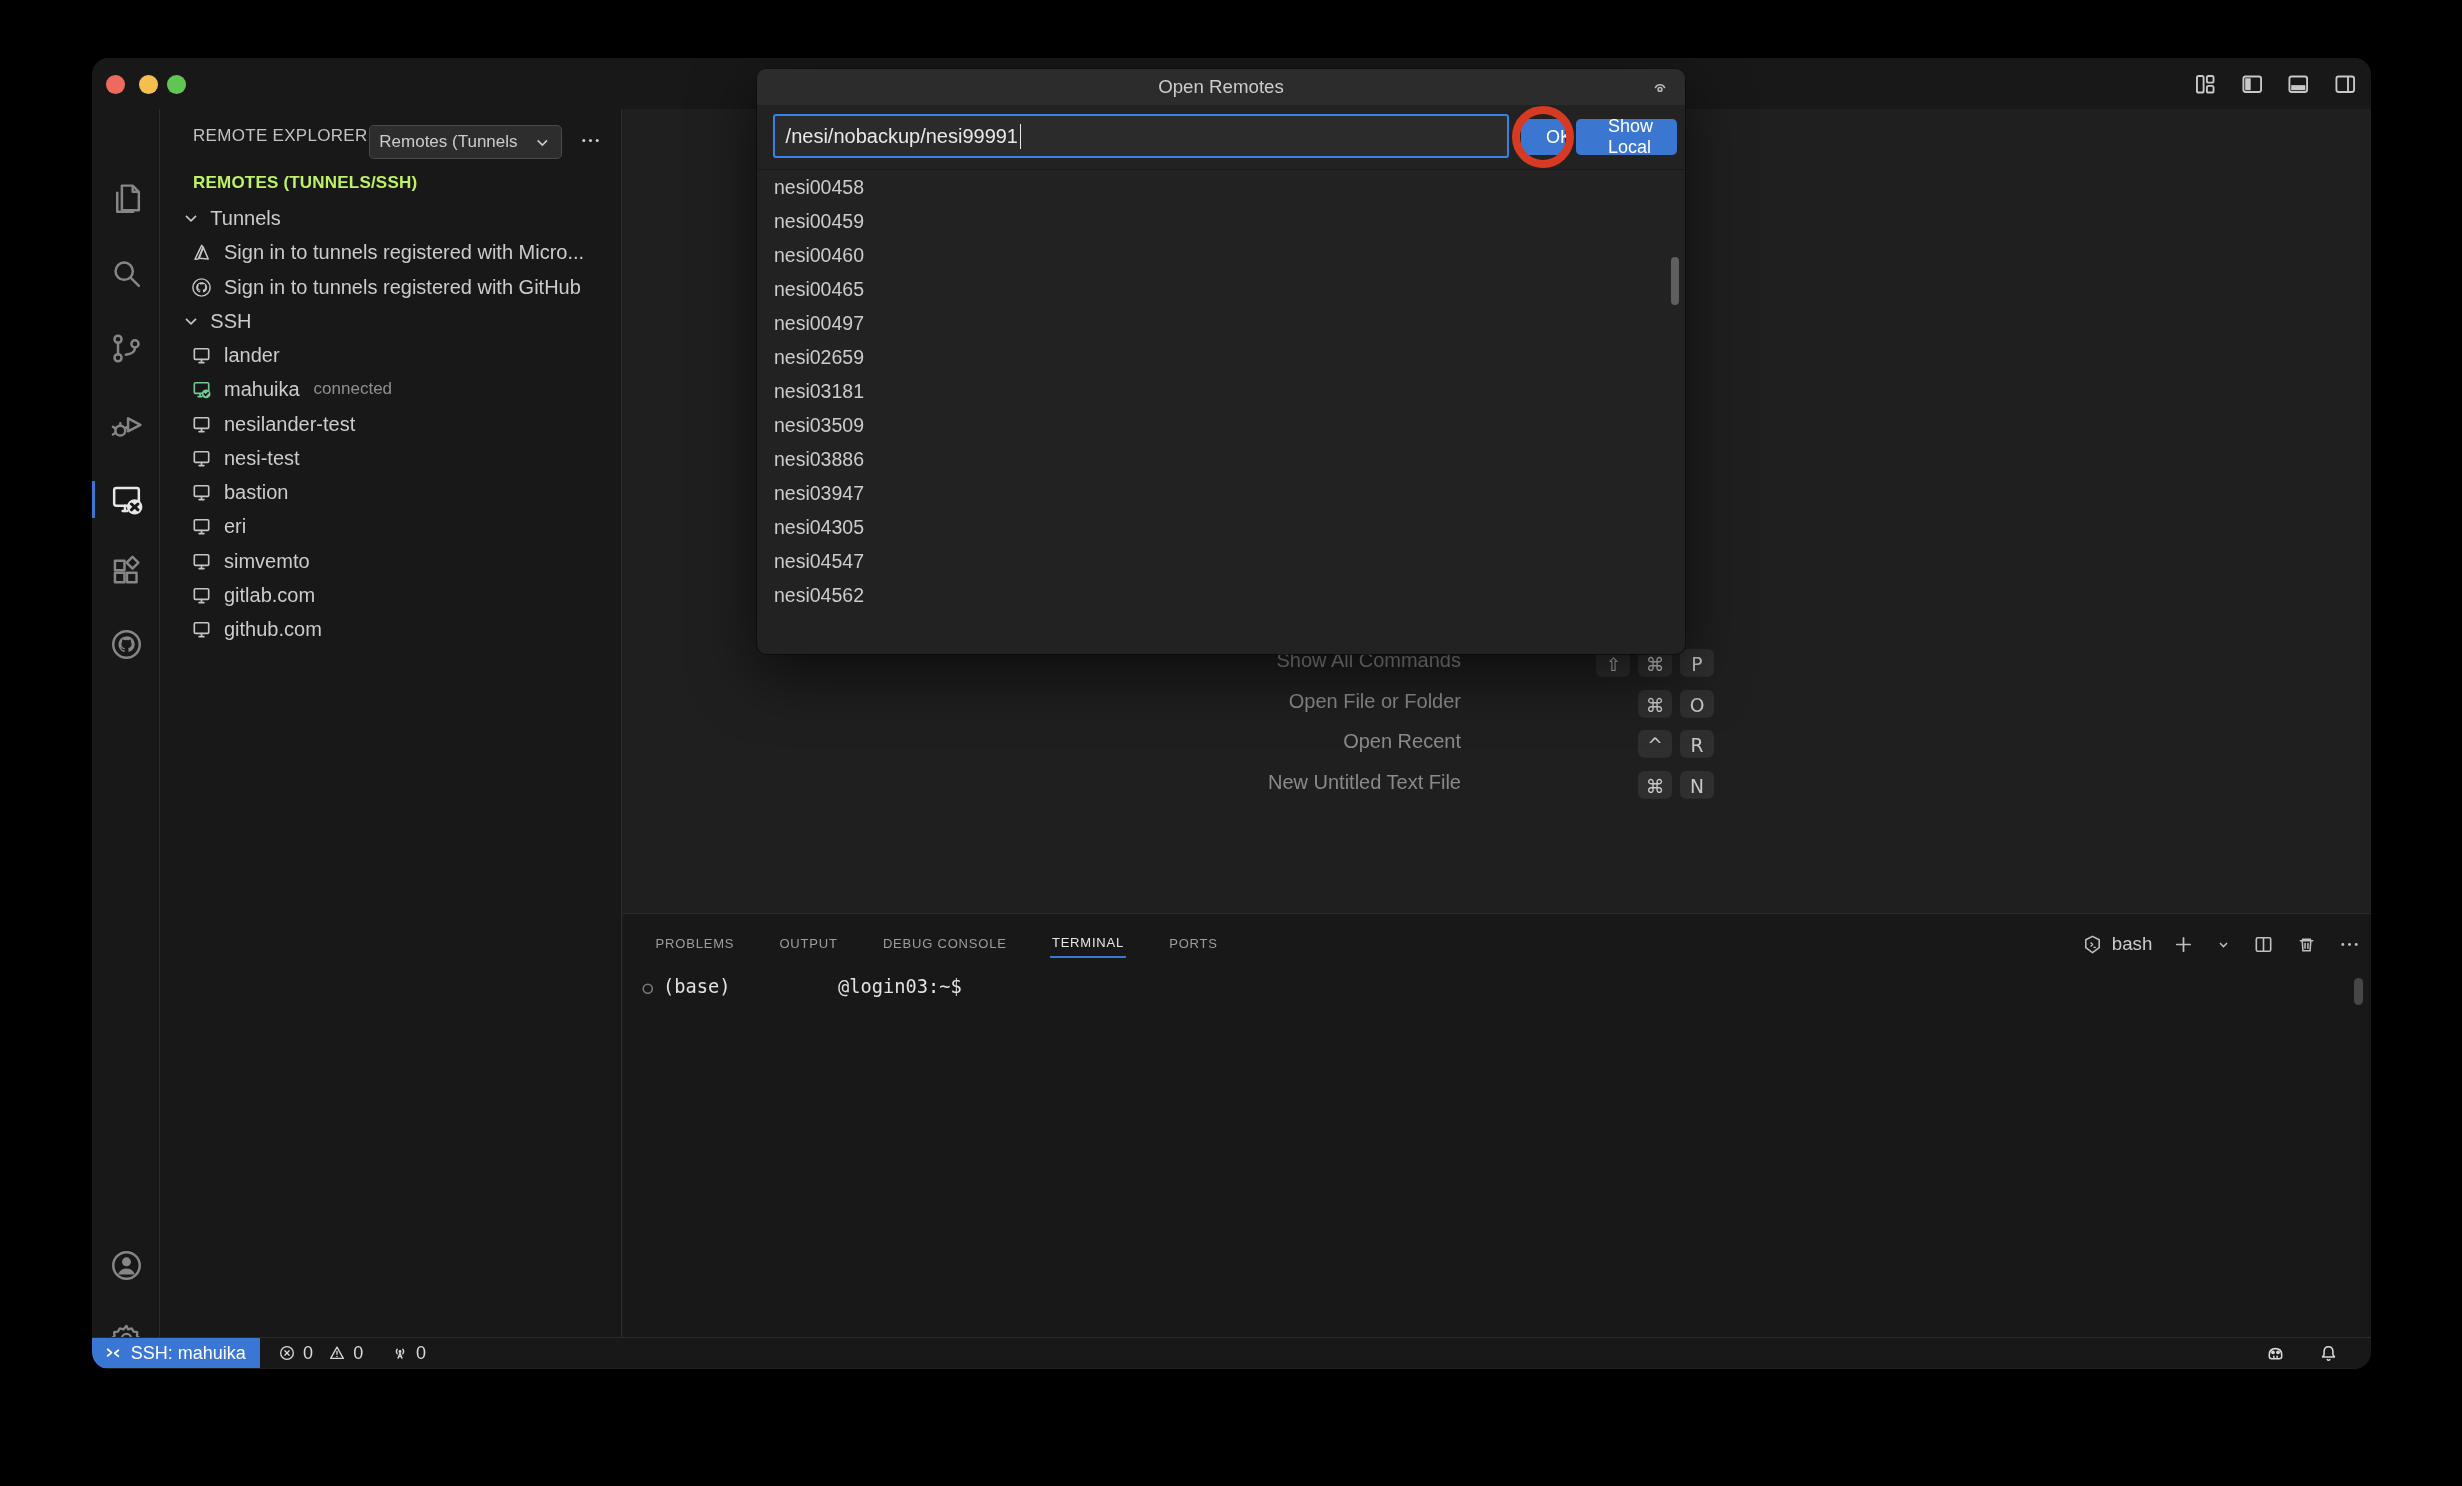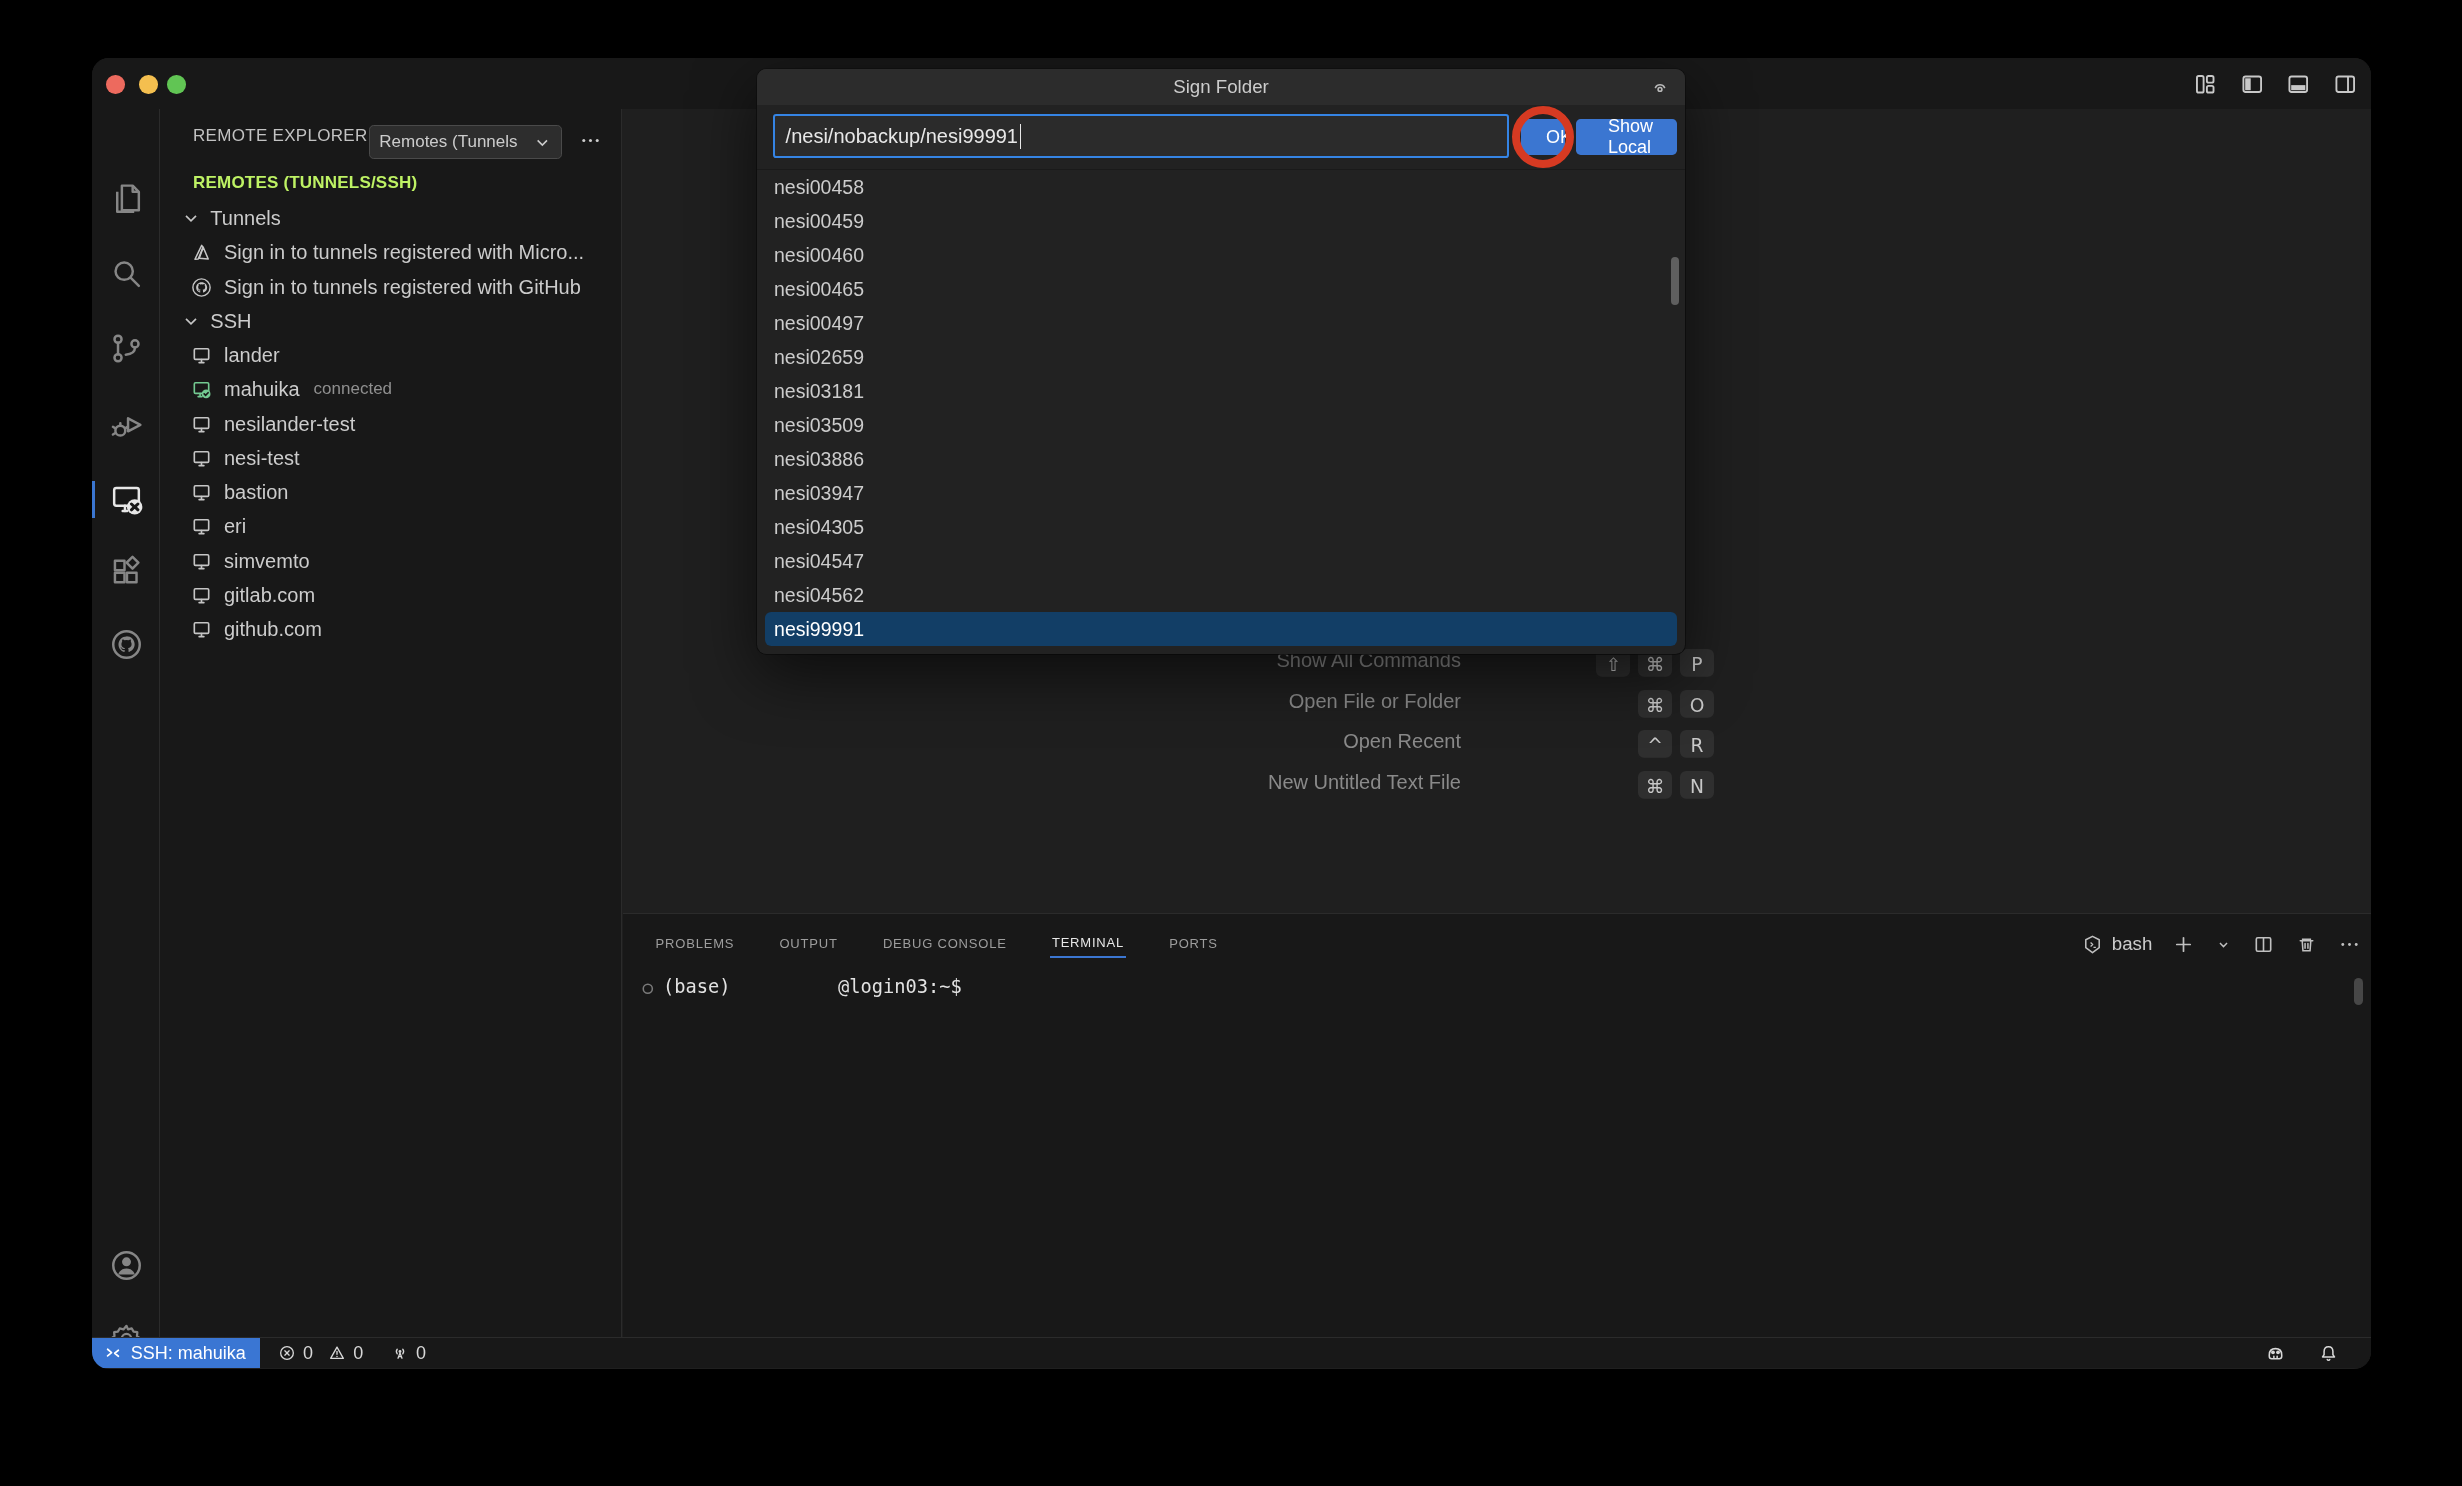--- a/index.html
+++ b/index.html
@@ -446,21 +446,21 @@
             <svg viewBox="0 0 24 24" fill="none" stroke="currentColor" stroke-width="1.6" stroke-linejoin="round">
               <path d="M12 5c-2.9 0-4.6 2-4.6 5v3.2L5.8 15.6h12.4l-1.6-2.4V10c0-3-1.7-5-4.6-5z"></path>
               <path d="M10.7 18.2a1.4 1.4 0 0 0 2.6 0" stroke-linecap="round"></path>
             </svg>
           </span>
     </div>
   </div>
 
   <div id="dialog" class="abs">
     <div id="dlg-titlebar" class="abs">
-      <span id="dlg-title">Sign Folder</span>
+      <span id="dlg-title">Open Remotes</span>
       <span class="abs" style="right:14px;top:7px;width:22px;height:22px;color:#b8b8b8;">
             <svg viewBox="0 0 24 24" fill="none" stroke="currentColor" stroke-width="1.7" stroke-linecap="round">
               <path d="M7 12.6a5.6 5.6 0 0 1 10 0"></path>
               <circle cx="12" cy="14.6" r="2.1"></circle>
             </svg>
           </span>
     </div>
     <div id="dlg-input" class="abs">
       <span>/nesi/nobackup/nesi99991</span>
           <span class="caret"></span>
@@ -475,20 +475,19 @@
       <div class="dli">nesi00465</div>
       <div class="dli">nesi00497</div>
       <div class="dli">nesi02659</div>
       <div class="dli">nesi03181</div>
       <div class="dli">nesi03509</div>
       <div class="dli">nesi03886</div>
       <div class="dli">nesi03947</div>
       <div class="dli">nesi04305</div>
       <div class="dli">nesi04547</div>
       <div class="dli">nesi04562</div>
-      <div class="dli selected">nesi99991</div>
       <div class="abs" style="right:6.2px;top:87px;width:7.8px;height:48px;background:#5f5f5f;border-radius:3.9px;"></div>
     </div>
   </div>
 
 </div>
 </div>
 
 
 </body></html>

